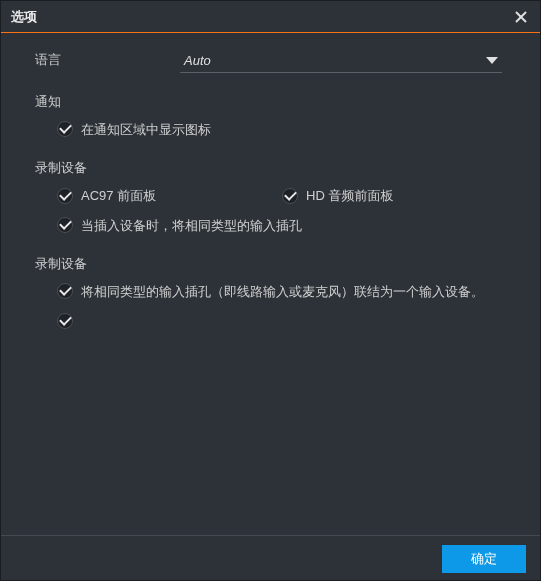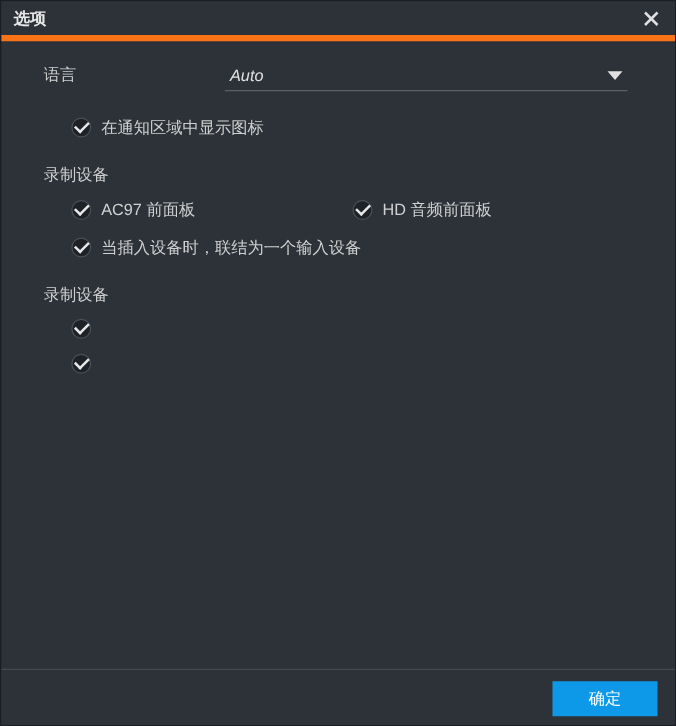--- a/index.html
+++ b/index.html
@@ -16,21 +16,21 @@
       color: #d0d0d0;
       overflow: hidden;
       border: 1px solid #1a1d21;
     }
     .titlebar {
       height: 32px;
       display: flex;
       align-items: center;
       justify-content: space-between;
       padding: 0 10px 0 10px;
-      border-bottom: 5px solid #f97316;
+      border-bottom: 1px solid #f97316;
       background: #2d3238;
     }
     .titlebar .title {
       font-size: 13px;
       color: #e8e8e8;
       font-weight: bold;
     }
     .close-btn {
       width: 18px;
       height: 18px;
@@ -83,21 +83,20 @@
     .section-title {
       color: #d0d0d0;
       margin-bottom: 10px;
       font-size: 13px;
     }
     .section {
       margin-bottom: 20px;
     }
     .check-row {
       display: flex;
-      align-items: center;
       margin-left: 22px;
       margin-bottom: 12px;
     }
     .check-grid {
       display: flex;
       margin-left: 22px;
       margin-bottom: 12px;
     }
     .check-col {
       display: flex;
@@ -167,48 +166,50 @@
 
   <div class="row-language">
     <div class="label">语言</div>
     <div class="dropdown">
       <span class="dropdown-value">Auto</span>
       <span class="chevron"></span>
     </div>
   </div>
 
   <div class="section">
+    <div class="section-title">通知</div>
     <div class="check-row">
       <div class="checkbox checked"></div>
       <span class="check-label">在通知区域中显示图标</span>
     </div>
   </div>
 
   <div class="section">
     <div class="section-title">录制设备</div>
     <div class="check-grid">
       <div class="check-col">
         <div class="checkbox checked"></div>
         <span class="check-label">AC97 前面板</span>
       </div>
       <div class="check-col">
         <div class="checkbox checked"></div>
         <span class="check-label">HD 音频前面板</span>
       </div>
     </div>
     <div class="check-row">
       <div class="checkbox checked"></div>
-      <span class="check-label">当插入设备时，联结为一个输入设备</span>
+      <span class="check-label">当插入设备时，将相同类型的输入插孔</span>
     </div>
   </div>
 
   <div class="section" style="margin-top:20px;">
     <div class="section-title">录制设备</div>
     <div class="check-row">
       <div class="checkbox checked"></div>
+      <span class="check-label">将相同类型的输入插孔（即线路输入或麦克风）联结为一个输入设备。</span>
     </div>
     <div class="check-row">
       <div class="checkbox checked"></div>
     </div>
   </div>
 
 </div>
 
 <div class="footer">
   <button class="btn-primary">确定</button>

